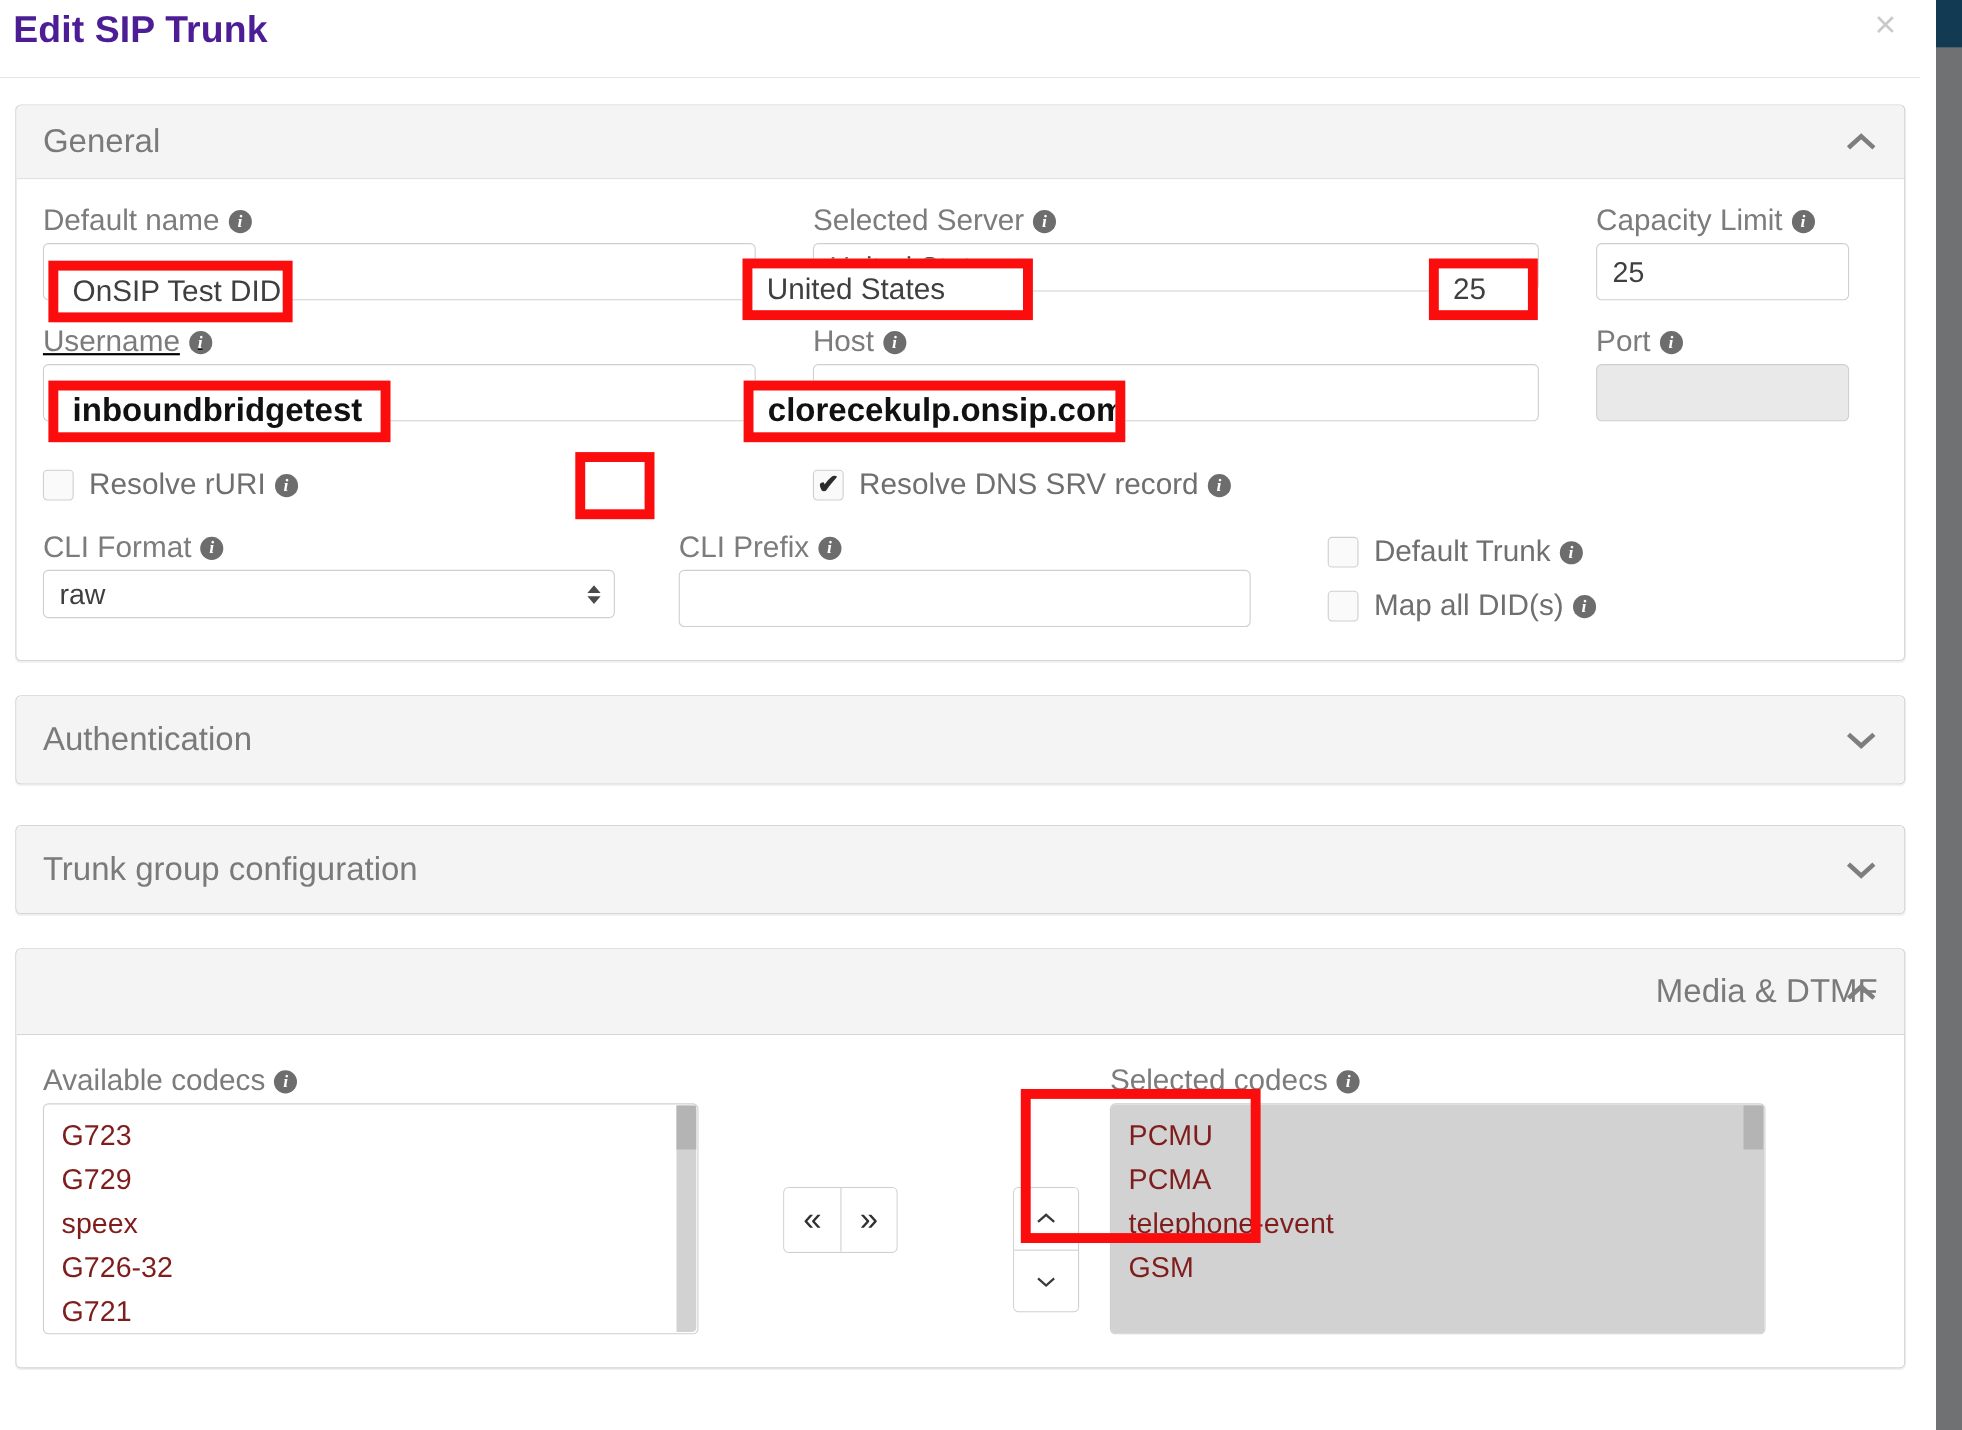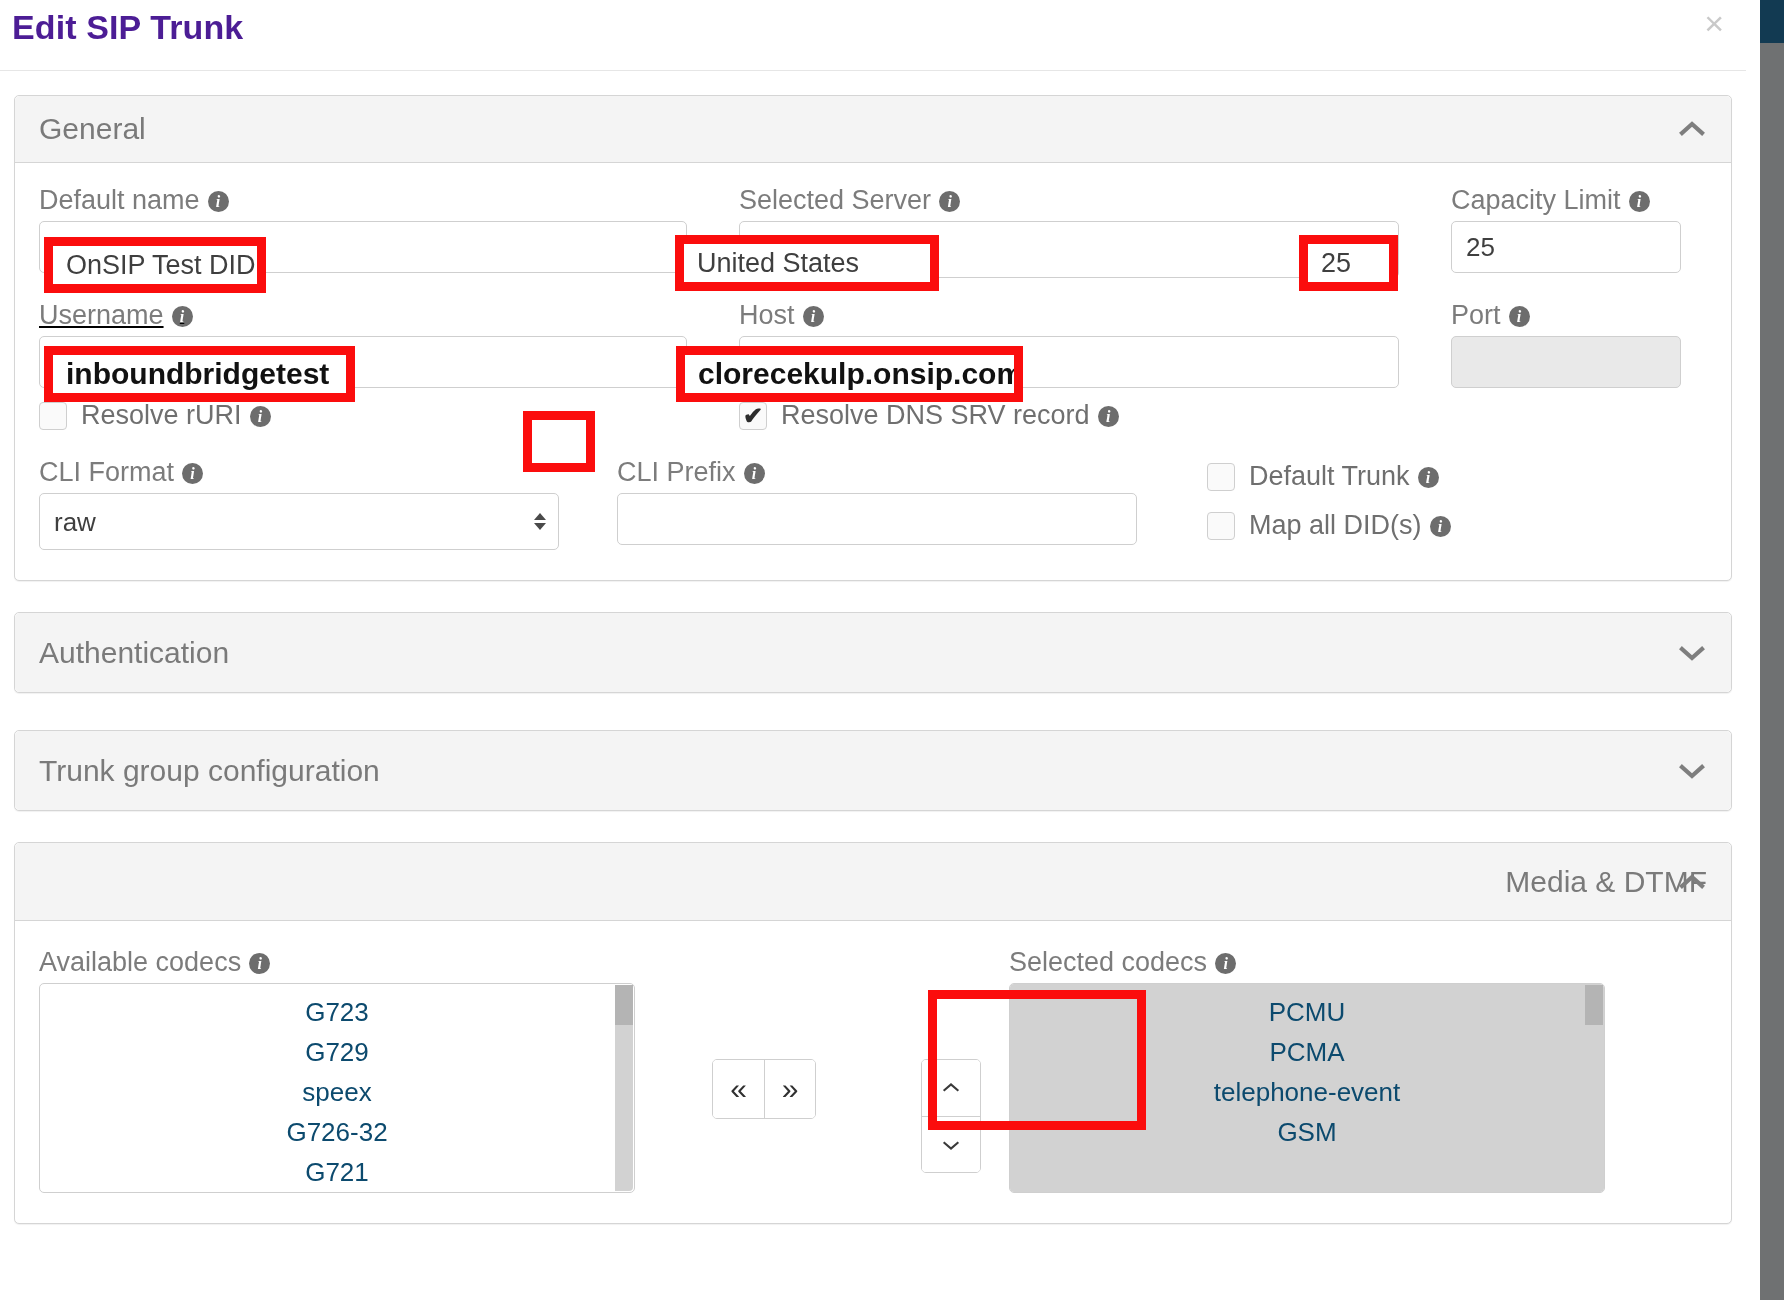--- a/index.html
+++ b/index.html
@@ -149,21 +149,21 @@
     font-size: 26px;
     color: #3f3f3f;
     padding: 0 14px;
     font-family: "Liberation Sans", sans-serif;
     outline: none;
   }
   .inp.disabled { background: #e9e9e9; }
   .sel-wrap { position: relative; }
   .sel {
     width: 100%;
-    height: 57px;
+    height: 44px;
     border: 1px solid #cfcfcf;
     border-radius: 5px;
     background: #ffffff;
     font-size: 26px;
     color: #3f3f3f;
     padding: 0 34px 0 14px;
     appearance: none;
     -webkit-appearance: none;
     font-family: "Liberation Sans", sans-serif;
     outline: none;
@@ -222,25 +222,24 @@
   .listbox {
     position: relative;
     border: 1px solid #cfcfcf;
     border-radius: 5px;
     background: #ffffff;
     height: 210px;
     overflow: hidden;
   }
   .listbox .opt {
     font-size: 26px;
-    color: #0c4a6e;
+    color: #7f1d1d;
     padding: 3px 16px;
     line-height: 34px;
     white-space: nowrap;
-    text-align: center;
   }
   .listbox .inner { padding: 8px 0 0 0; }
   .listbox.selected .inner { background: #d2d2d2; height: 100%; }
   .lb-scroll {
     position: absolute;
     right: 1px; top: 1px;
     width: 18px; bottom: 1px;
     background: #d2d2d2;
     border-radius: 0 4px 4px 0;
   }
@@ -390,21 +389,21 @@
 
           <div class="fld" style="width:230px;">
             <div class="lbl">
               <span>Port</span>
               <span class="info-icon">i</span>
             </div>
             <input class="inp disabled" type="text" disabled="" value="" style="">
           </div>
         </div>
 
-        <div class="row" style="margin-top:12px;">
+        <div class="row" style="margin-top:42px;">
           <div class="cbx-row" style="width:700px;">
             <span class="cbx"></span>
             <span class="cbx-label">
               <span>Resolve rURI</span>
               <span class="info-icon">i</span>
             </span>
           </div>
           <div class="cbx-row">
             <span class="cbx">
               <span class="tick">✔</span>

